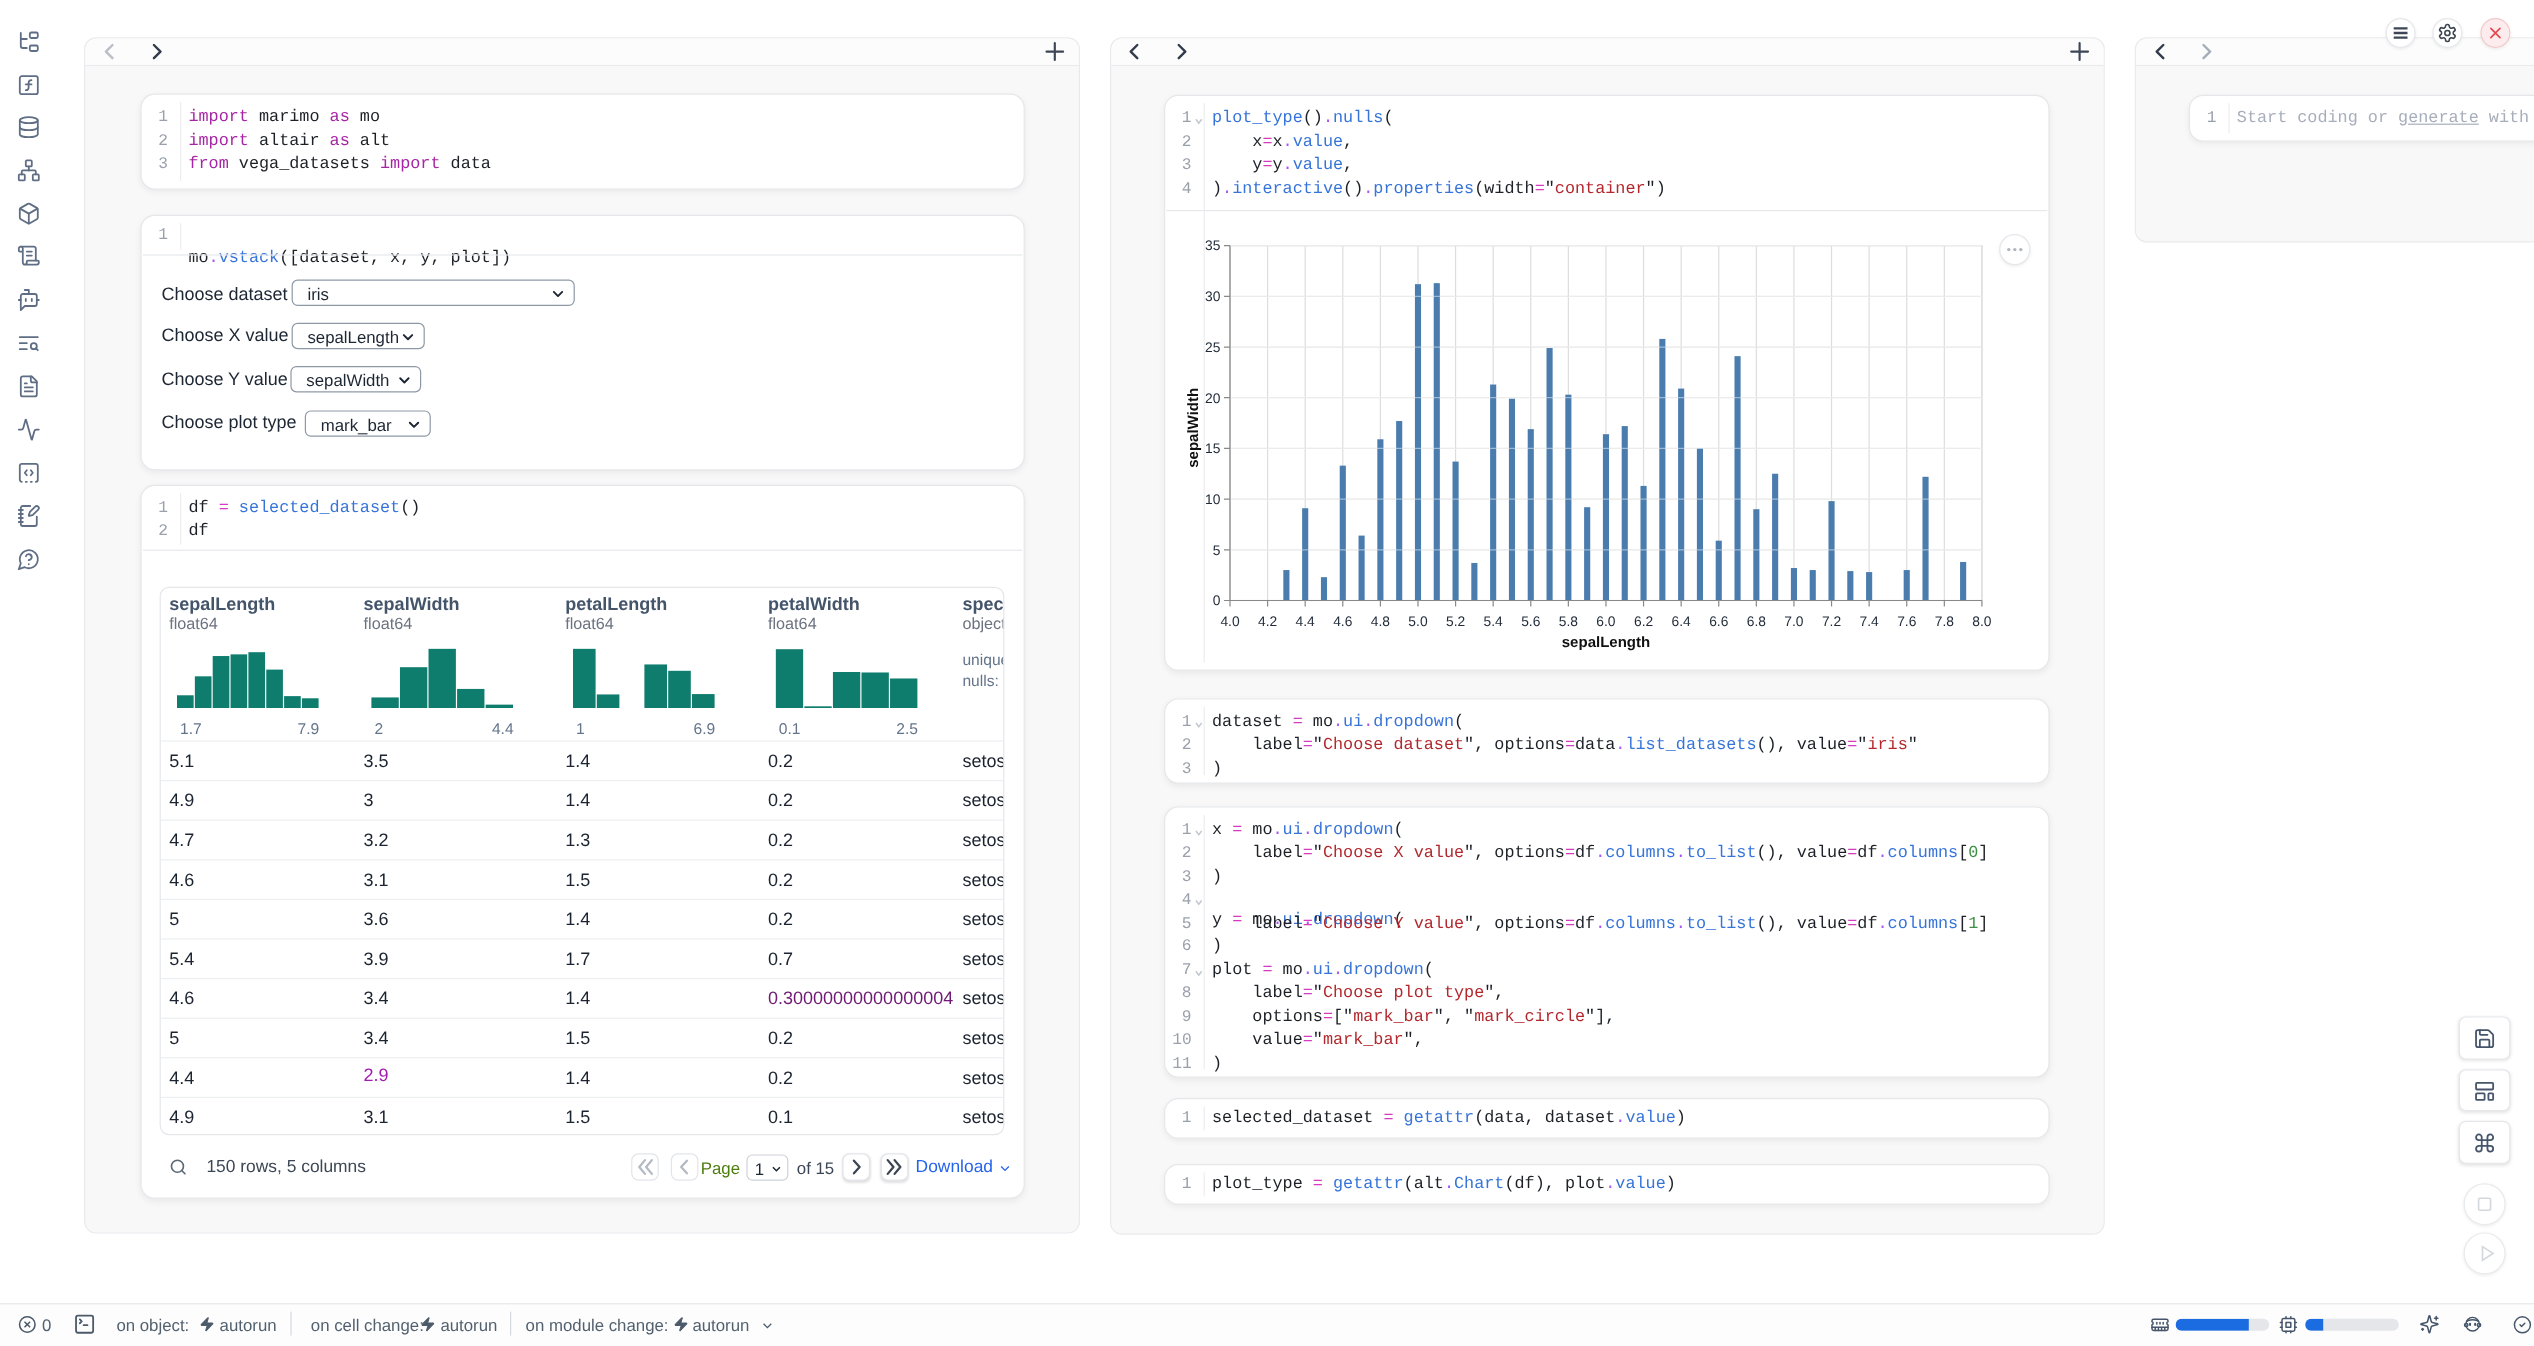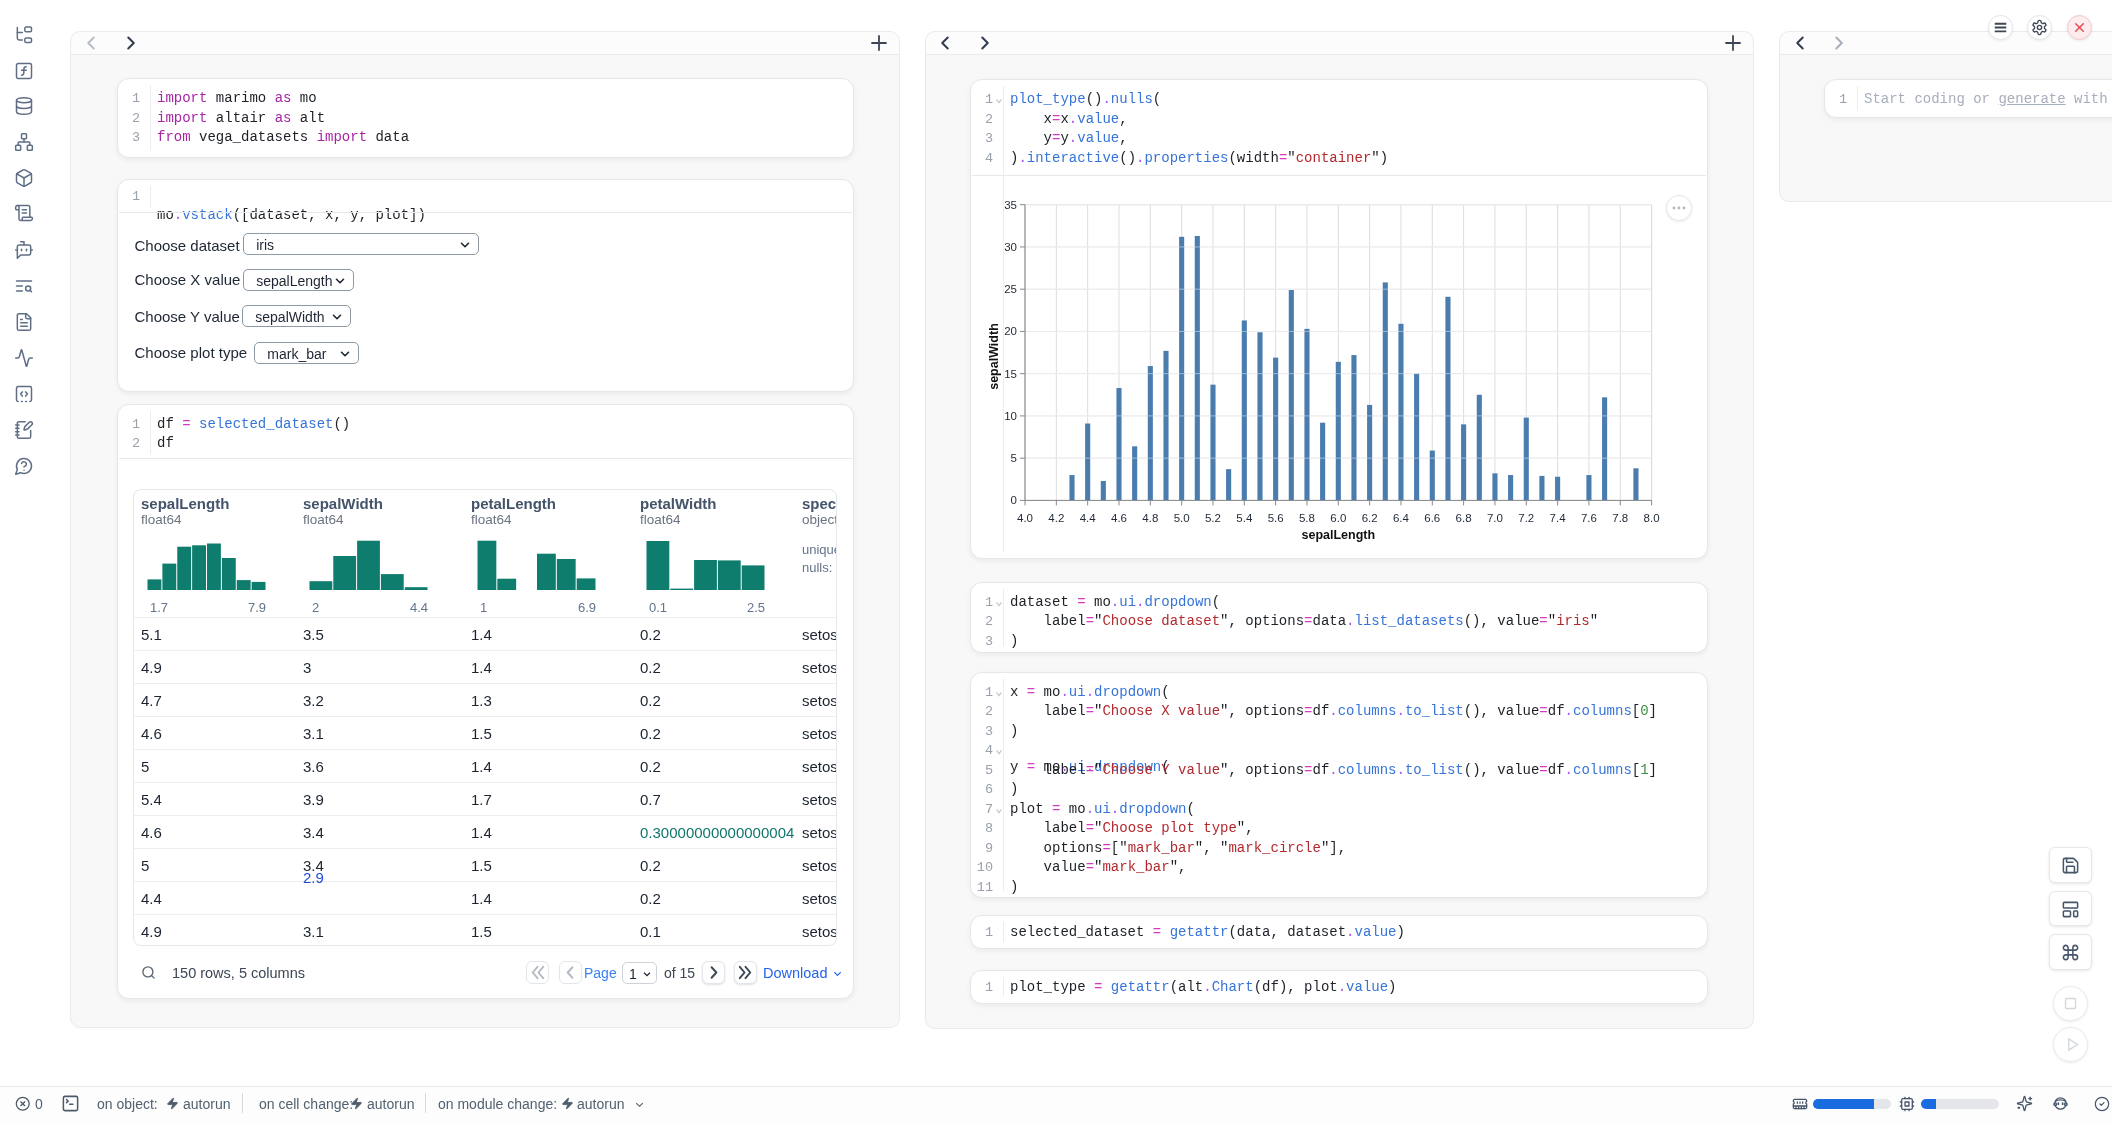--- a/index.html
+++ b/index.html
@@ -274,31 +274,31 @@
       <div class="abs" style="left:0;top:293px;width:704px;height:33px;border-bottom:1px solid #eceef1"></div>
       <div class="abs" style="left:7px;top:300px;font:15px/19px 'Liberation Sans';color:#1b2430">5.4</div>
       <div class="abs" style="left:169px;top:300px;font:15px/19px 'Liberation Sans';color:#1b2430">3.9</div>
       <div class="abs" style="left:337px;top:300px;font:15px/19px 'Liberation Sans';color:#1b2430">1.7</div>
       <div class="abs" style="left:506px;top:300px;font:15px/19px 'Liberation Sans';color:#1b2430">0.7</div>
       <div class="abs" style="left:668px;top:300px;font:15px/19px 'Liberation Sans';color:#1b2430">setosa</div>
       <div class="abs" style="left:0;top:326px;width:704px;height:33px;border-bottom:1px solid #eceef1"></div>
       <div class="abs" style="left:7px;top:333px;font:15px/19px 'Liberation Sans';color:#1b2430">4.6</div>
       <div class="abs" style="left:169px;top:333px;font:15px/19px 'Liberation Sans';color:#1b2430">3.4</div>
       <div class="abs" style="left:337px;top:333px;font:15px/19px 'Liberation Sans';color:#1b2430">1.4</div>
-      <div class="abs" style="left:506px;top:333px;font:15px/19px 'Liberation Sans';color:#0f766e">0.30000000000000004</div>
+      <div class="abs" style="left:506px;top:333px;font:15px/19px 'Liberation Sans';color:#701a75">0.30000000000000004</div>
       <div class="abs" style="left:668px;top:333px;font:15px/19px 'Liberation Sans';color:#1b2430">setosa</div>
       <div class="abs" style="left:0;top:359px;width:704px;height:33px;border-bottom:1px solid #eceef1"></div>
       <div class="abs" style="left:7px;top:366px;font:15px/19px 'Liberation Sans';color:#1b2430">5</div>
       <div class="abs" style="left:169px;top:366px;font:15px/19px 'Liberation Sans';color:#1b2430">3.4</div>
       <div class="abs" style="left:337px;top:366px;font:15px/19px 'Liberation Sans';color:#1b2430">1.5</div>
       <div class="abs" style="left:506px;top:366px;font:15px/19px 'Liberation Sans';color:#1b2430">0.2</div>
       <div class="abs" style="left:668px;top:366px;font:15px/19px 'Liberation Sans';color:#1b2430">setosa</div>
       <div class="abs" style="left:0;top:392px;width:704px;height:33px;border-bottom:1px solid #eceef1"></div>
       <div class="abs" style="left:7px;top:399px;font:15px/19px 'Liberation Sans';color:#1b2430">4.4</div>
-      <div class="abs" style="left:169px;top:378px;font:15px/19px 'Liberation Sans';color:#1d4ed8">2.9</div>
+      <div class="abs" style="left:169px;top:397px;font:15px/19px 'Liberation Sans';color:#a21caf">2.9</div>
       <div class="abs" style="left:337px;top:399px;font:15px/19px 'Liberation Sans';color:#1b2430">1.4</div>
       <div class="abs" style="left:506px;top:399px;font:15px/19px 'Liberation Sans';color:#1b2430">0.2</div>
       <div class="abs" style="left:668px;top:399px;font:15px/19px 'Liberation Sans';color:#1b2430">setosa</div>
       <div class="abs" style="left:0;top:425px;width:704px;height:33px;border-bottom:1px solid #eceef1"></div>
       <div class="abs" style="left:7px;top:432px;font:15px/19px 'Liberation Sans';color:#1b2430">4.9</div>
       <div class="abs" style="left:169px;top:432px;font:15px/19px 'Liberation Sans';color:#1b2430">3.1</div>
       <div class="abs" style="left:337px;top:432px;font:15px/19px 'Liberation Sans';color:#1b2430">1.5</div>
       <div class="abs" style="left:506px;top:432px;font:15px/19px 'Liberation Sans';color:#1b2430">0.1</div>
       <div class="abs" style="left:668px;top:432px;font:15px/19px 'Liberation Sans';color:#1b2430">setosa</div>
     </div>
@@ -311,21 +311,21 @@
       <svg width="21" height="21" viewBox="0 0 22 22" fill="none" stroke="#b3bac3" stroke-width="2" stroke-linecap="round" stroke-linejoin="round">
         <polyline points="11,5 6,11 11,17"></polyline>
         <polyline points="17,5 12,11 17,17"></polyline>
       </svg>
     </div>
     <div class="tbtn" style="left:559px;top:961.0px">
       <svg width="21" height="21" viewBox="0 0 22 22" fill="none" stroke="#b3bac3" stroke-width="2" stroke-linecap="round" stroke-linejoin="round">
         <polyline points="13,5.5 8,11 13,16.5"></polyline>
       </svg>
     </div>
-    <div class="abs" style="left:584px;top:963.5px;font:14px/18px 'Liberation Sans';color:#3b82f6">Page</div>
+    <div class="abs" style="left:584px;top:963.5px;font:14px/18px 'Liberation Sans';color:#4d7c0f">Page</div>
     <div class="abs" style="left:622px;top:961.5px;width:35px;height:22px;border:1px solid #cdd2d9;border-radius:5px;background:#fff">
       <span class="abs" style="left:6px;top:2px;font:14px/18px 'Liberation Sans';color:#1d2633">1</span>
       <svg class="abs" style="right:4px;top:6px" width="10" height="10" viewBox="0 0 24 24" fill="none" stroke="#1d2633" stroke-width="3">
         <polyline points="5,9 12,16 19,9"></polyline>
       </svg>
     </div>
     <div class="abs" style="left:664px;top:963.5px;font:14px/18px 'Liberation Sans';color:#3c4654">of 15</div>
     <div class="tbtn" style="left:702px;top:961.0px;box-shadow:0 1px 2px rgba(0,0,0,.12)">
       <svg width="21" height="21" viewBox="0 0 22 22" fill="none" stroke="#3c4654" stroke-width="2" stroke-linecap="round" stroke-linejoin="round">
         <polyline points="9,5.5 14,11 9,16.5"></polyline>

